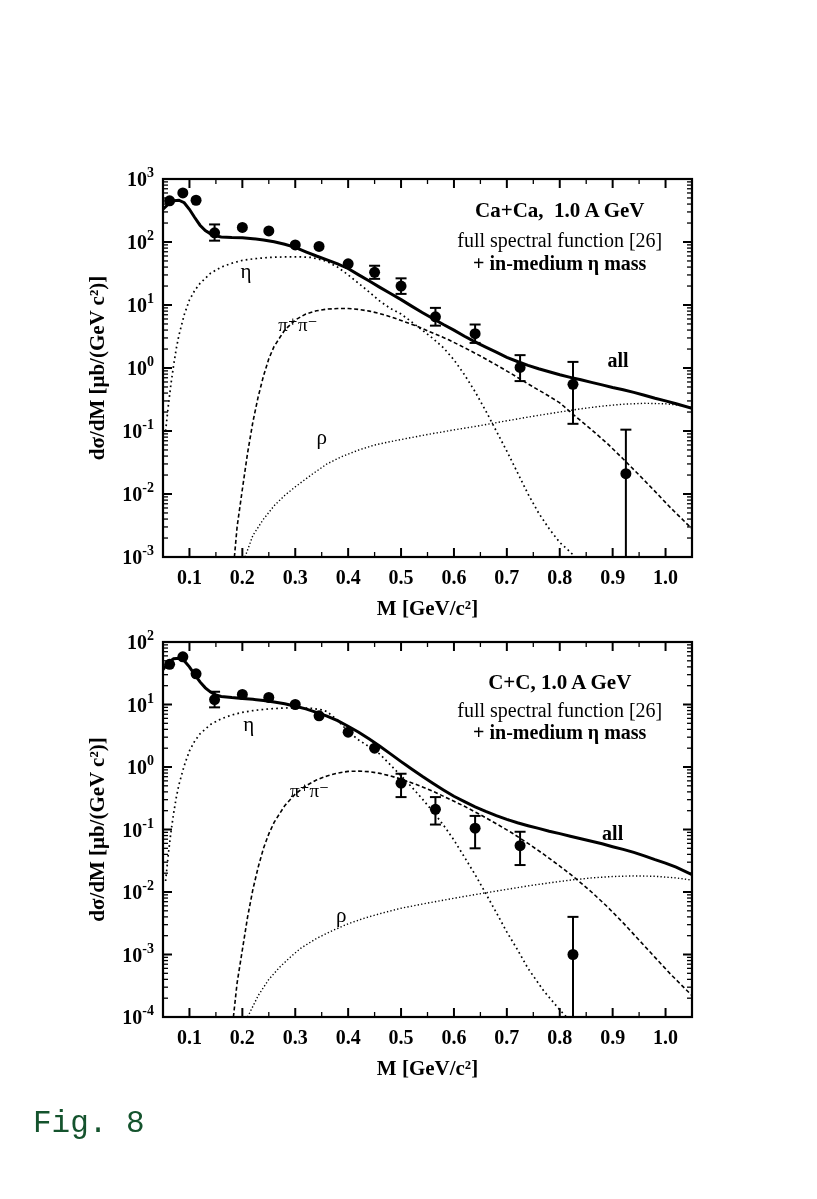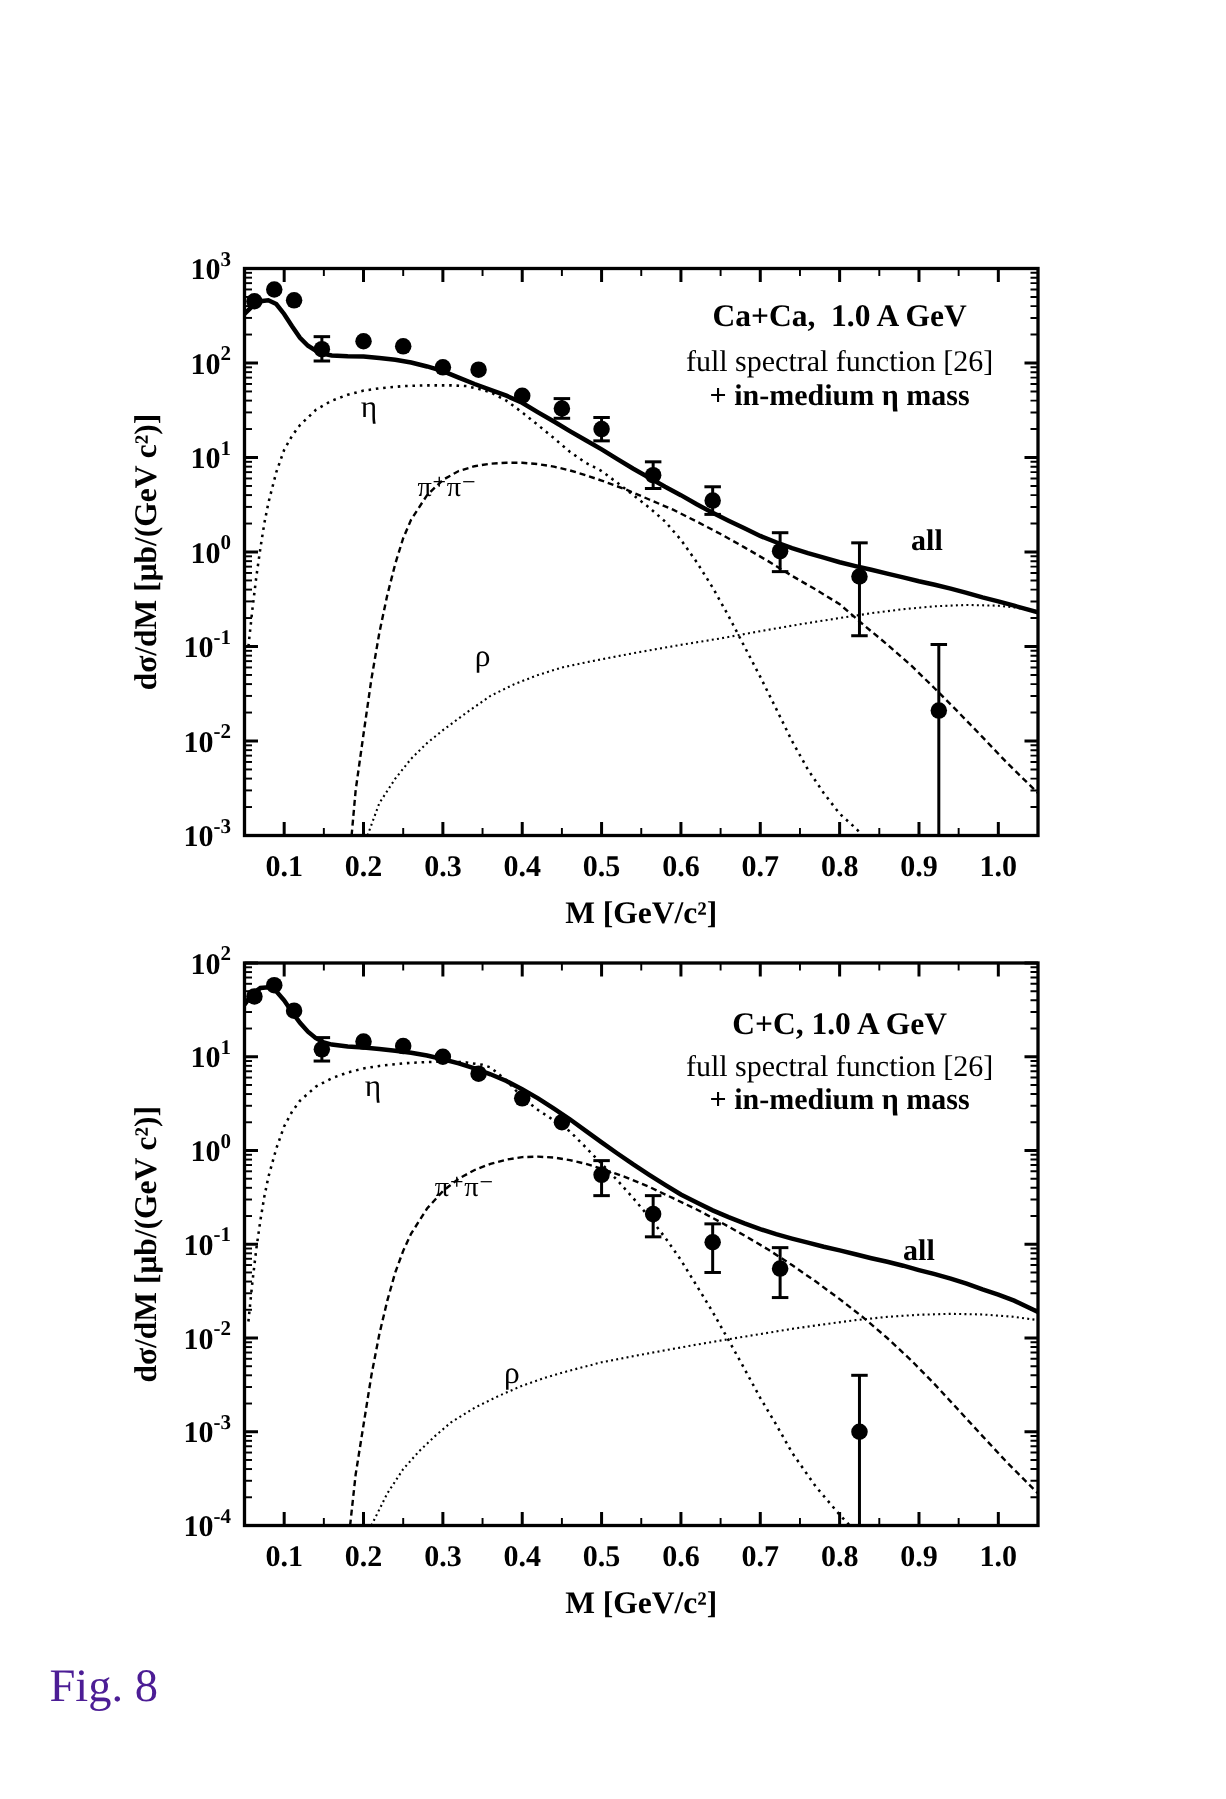--- a/index.html
+++ b/index.html
@@ -1,20 +1,20 @@
 <!DOCTYPE html>
 <html><head>
 <meta charset="utf-8">
 <style>
   html,body{margin:0;padding:0;background:#ffffff;}
   #page{position:relative;width:817px;height:1199px;background:#ffffff;overflow:hidden;
         font-family:"Liberation Serif","DejaVu Serif",serif;}
   #figure-svg{position:absolute;left:0;top:0;}
-  #fig-caption{position:absolute;left:33px;top:1106px;font-size:31px;color:#4c1d95;
-        font-family:Liberation Serif, serif;}
+  #fig-caption{position:absolute;left:33px;top:1106px;font-size:31px;color:#14532d;
+        font-family:Liberation Mono, monospace;}
   text{fill:#000;font-family:"Liberation Serif","DejaVu Serif",serif;}
   .tick-label{font-size:20px;font-weight:bold;}
   .exp{font-size:14px;font-weight:bold;}
   .axis-label{font-size:21px;font-weight:bold;}
   .chart-title{font-size:21px;font-weight:bold;}
   .chart-sub1{font-size:20px;font-weight:normal;}
   .chart-sub2{font-size:20px;font-weight:bold;}
   .curve-label{font-size:21px;font-weight:normal;}
   .curve-label.bold{font-size:20px;font-weight:bold;}
   .curve-label.small{font-size:19px;}

